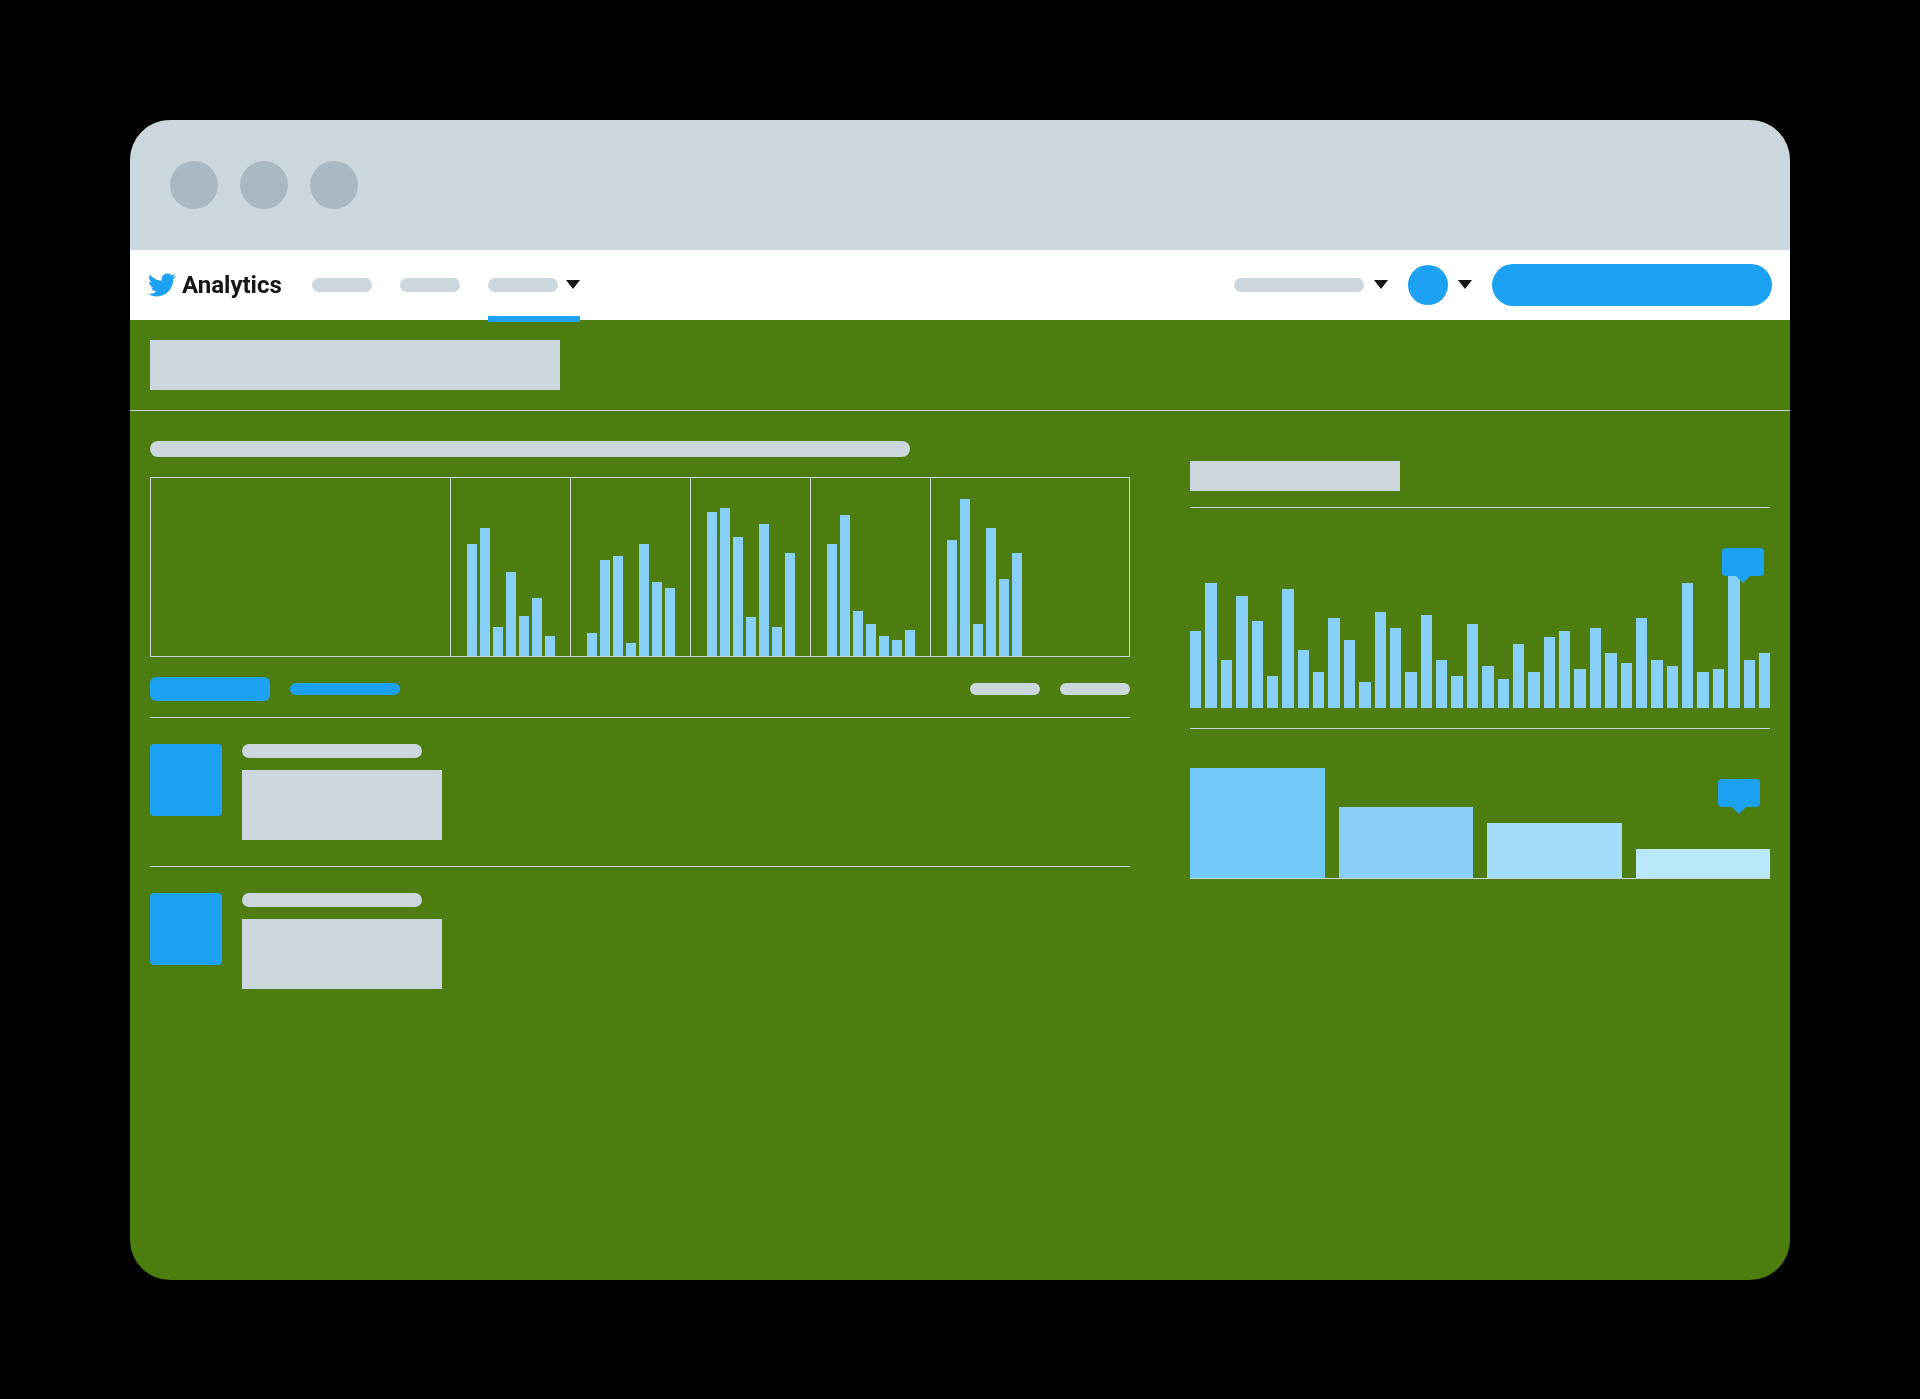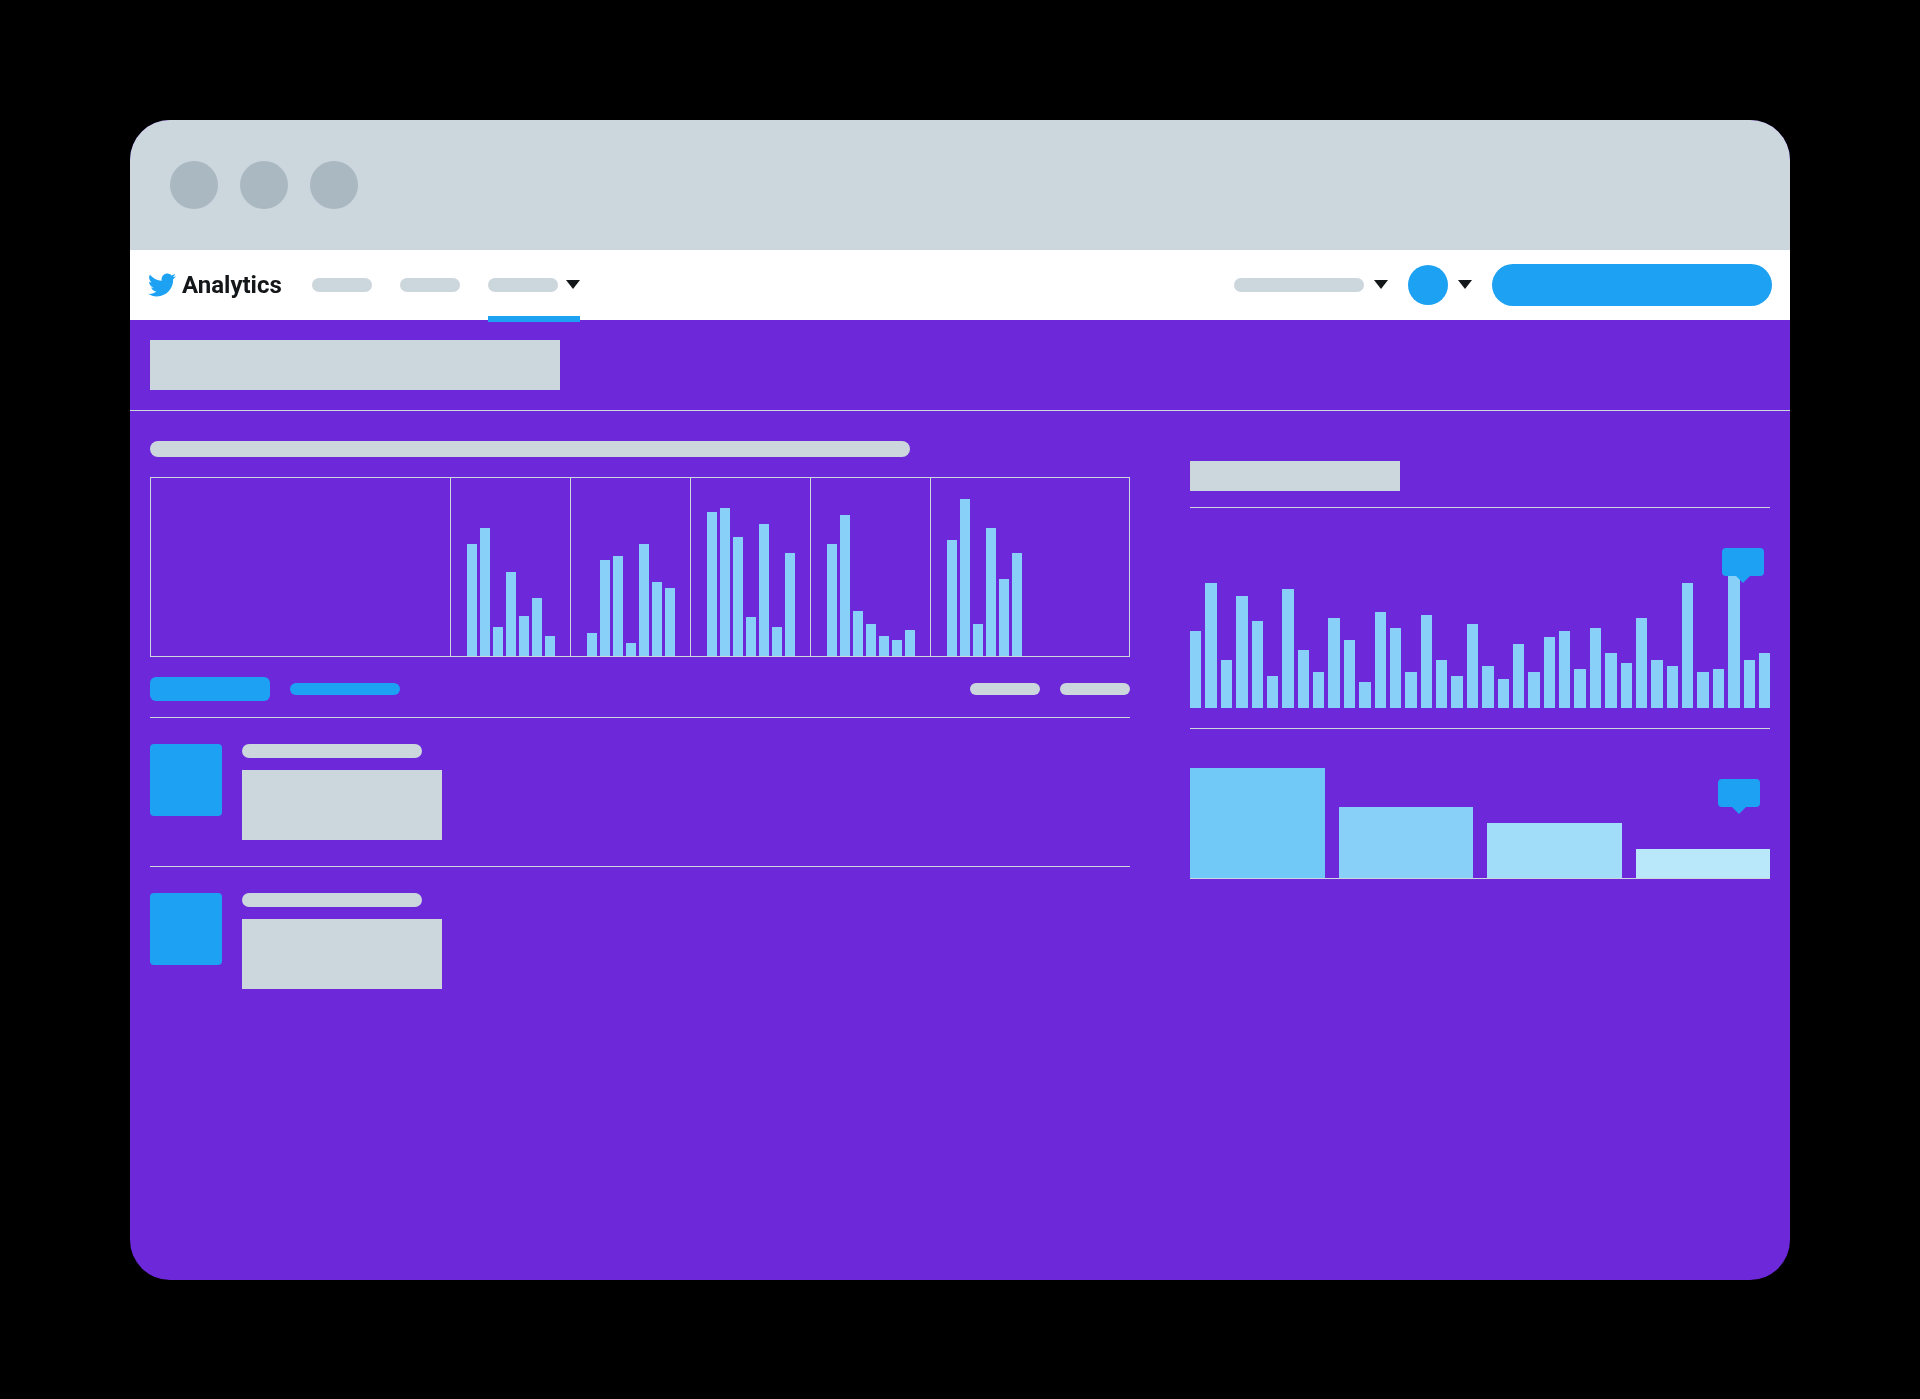--- a/index.html
+++ b/index.html
@@ -12,21 +12,21 @@
       font-family: -apple-system, BlinkMacSystemFont, "Segoe UI", Roboto, Helvetica, Arial, sans-serif;
       width: 1920px;
       height: 1399px;
       display: flex;
       align-items: center;
       justify-content: center;
     }
     .window {
       width: 1660px;
       height: 1160px;
-      background: #6d28d9;
+      background: #4d7c0f;
       border-radius: 40px;
       overflow: hidden;
       display: flex;
       flex-direction: column;
     }
     .titlebar {
       height: 130px;
       background: #ccd6dd;
       display: flex;
       align-items: center;

